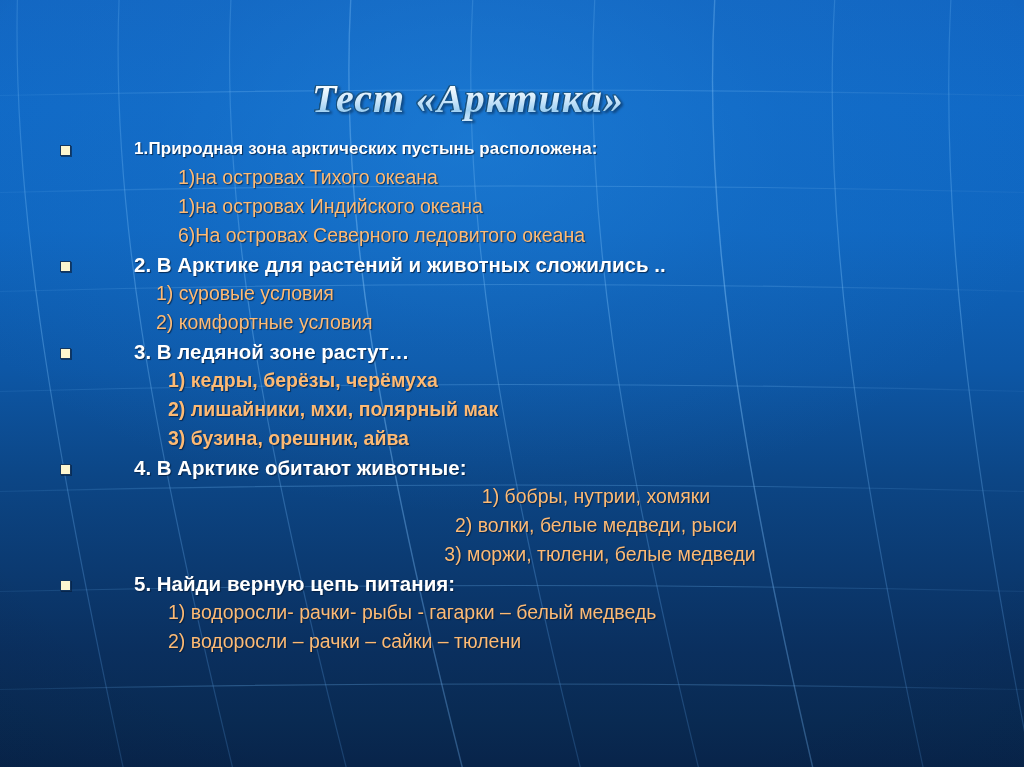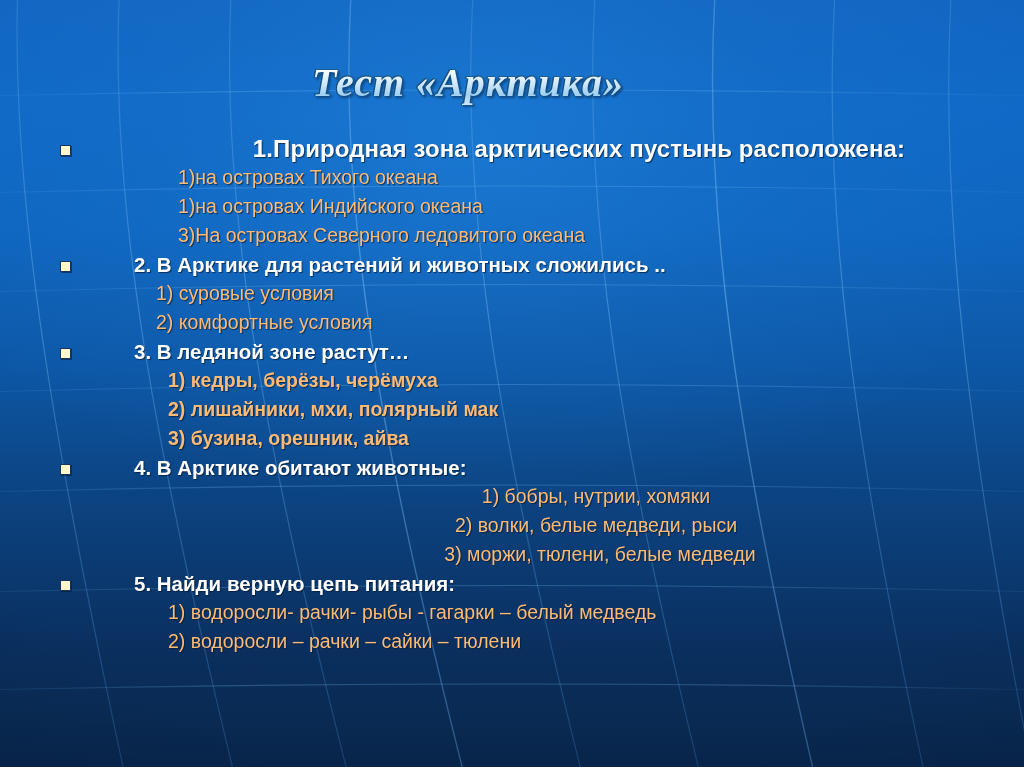--- a/index.html
+++ b/index.html
@@ -59,21 +59,21 @@
     position: absolute;
     inset: 0;
     pointer-events: none;
   }
   .globe-grid svg { display: block; width: 1024px; height: 767px; }
 
   
   .title-wrap {
     position: absolute;
     left: 0;
-    top: 32px;
+    top: 48px;
     width: 936px;
     text-align: center;
   }
   .slide-title {
     display: inline-block;
     font-family: "Liberation Serif", "DejaVu Serif", serif;
     font-style: italic;
     font-weight: bold;
     font-size: 40px;
     letter-spacing: 1px;
@@ -135,21 +135,21 @@
   .answers li {
     margin: 0;
     font-size: 19.5px;
     line-height: 29px;
     color: #fdba74;
     white-space: nowrap;
     text-shadow: 1px 1px 1px rgba(5,26,52,0.7);
   }
 
   
-  .q1 .qtext  { padding-left: 76px; font-size: 24px; letter-spacing: 0.1px; text-align: center; }
+  .q1 .qtext  { padding-left: 76px; font-size: 17px; letter-spacing: 0.1px; }
   .q1 .answers li { padding-left: 120px; }
 
   .q2 .qtext  { padding-left: 76px; }
   .q2 .answers li { padding-left: 98px; }
 
   .q3 .qtext  { padding-left: 76px; }
   .q3 .answers li { padding-left: 110px; font-weight: bold; }
 
   .q4 .qtext  { padding-left: 76px; }
   .q4 .answers li { padding-left: 110px; text-align: center; }
@@ -225,21 +225,21 @@
   </div>
 
   <div class="content">
 
     <div class="qblock q1">
       <span class="bullet b1"></span>
       <p class="qtext">1.Природная зона арктических пустынь расположена:</p>
       <ul class="answers">
         <li>1)на островах Тихого океана</li>
         <li>1)на островах Индийского океана</li>
-        <li>3)На островах Северного ледовитого океана</li>
+        <li>6)На островах Северного ледовитого океана</li>
       </ul>
     </div>
 
     <div class="qblock q2">
       <span class="bullet b2"></span>
       <p class="qtext">2. В Арктике для растений и животных сложились ..</p>
       <ul class="answers">
         <li>1) суровые условия</li>
         <li>2) комфортные условия</li>
       </ul>

